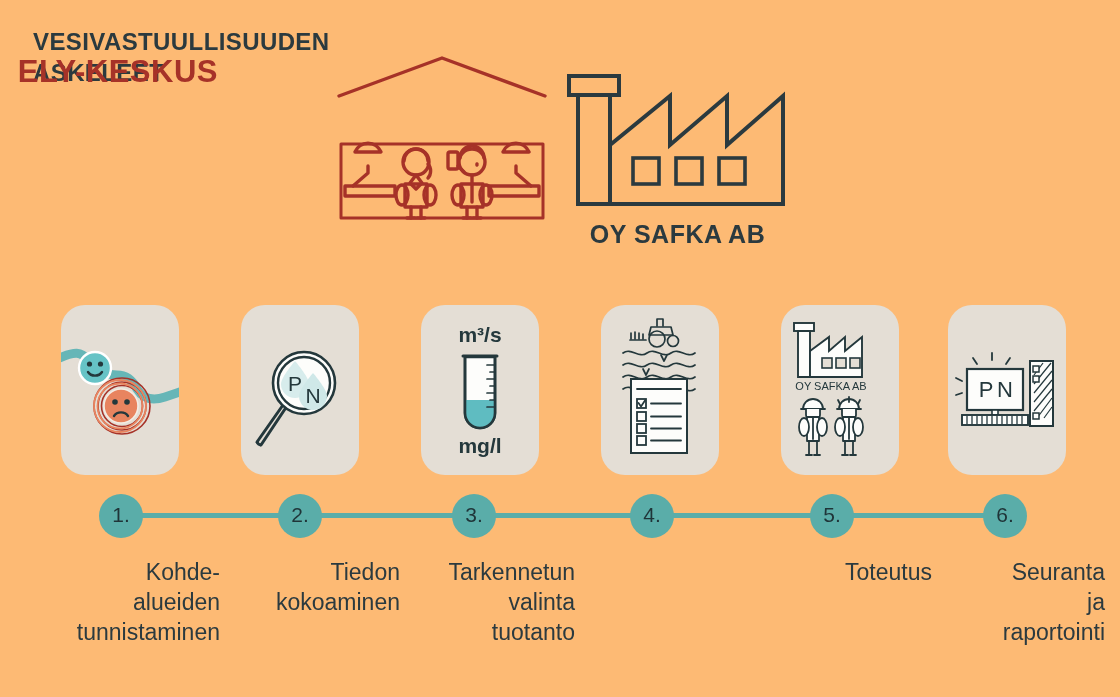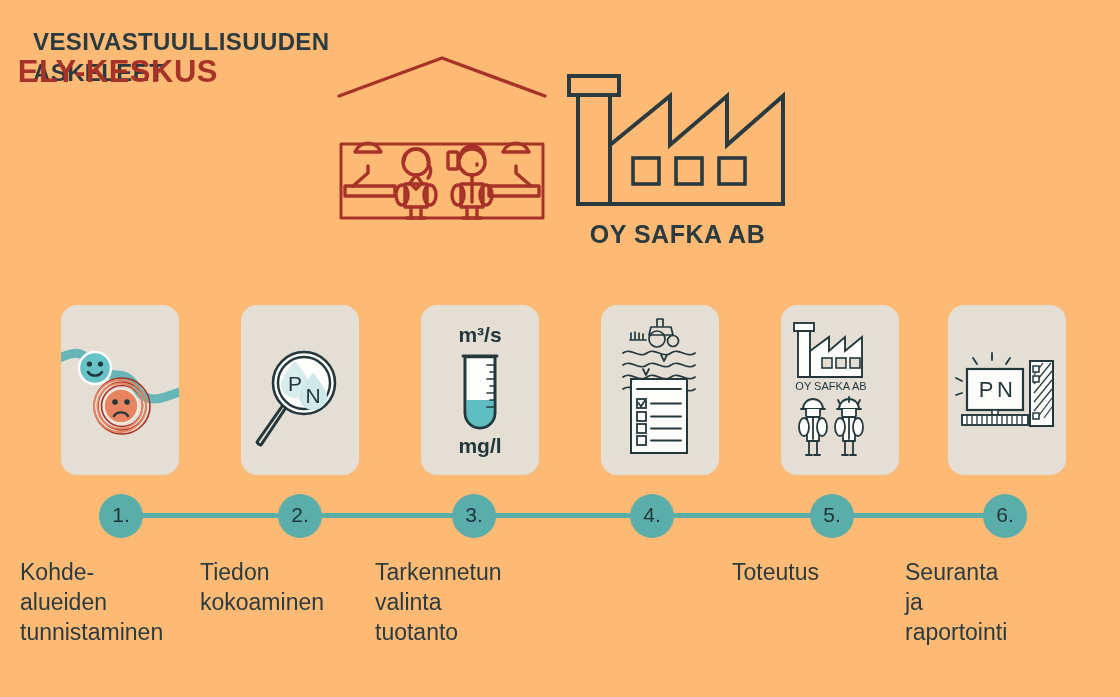--- a/index.html
+++ b/index.html
@@ -28,39 +28,39 @@
   
   #factory-logo { position: absolute; left: 565px; top: 72px; width: 225px; height: 150px; }
   #factory-name {
     position: absolute; left: 565px; top: 220px; width: 225px; text-align: center;
     font-size: 25px; font-weight: bold; letter-spacing: 0.5px; color: #2b3a3f;
   }
 
   
   .card {
     position: absolute; top: 305px; width: 118px; height: 170px;
-    background: #e4ded5; border-radius: 16px; overflow: hidden;
+    background: #e4ded5; border-radius: 24px; overflow: hidden;
   }
   .card-svg { position: absolute; left: 0; top: 0; width: 118px; height: 170px; }
 
   
   #timeline-line {
     position: absolute; left: 121px; top: 513px; width: 884px; height: 5px;
     background: #5aada9;
   }
   .node {
     position: absolute; top: 494px; width: 44px; height: 44px; border-radius: 50%;
     background: #5aada9; color: #1f3438; font-size: 21px;
     display: flex; align-items: center; justify-content: center;
     padding-bottom: 3px;
   }
 
   
   .step-label {
-    position: absolute; top: 557px; width: 200px; text-align: left;
+    position: absolute; top: 557px; width: 200px; text-align: right;
     font-size: 23px; line-height: 30px; color: #2b3a3f; white-space: pre-line;
   }
 </style>
 </head>
 <body>
 
 <div id="stage">
 
   <div id="title">VESIVASTUULLISUUDEN
 ASKELEET</div>

